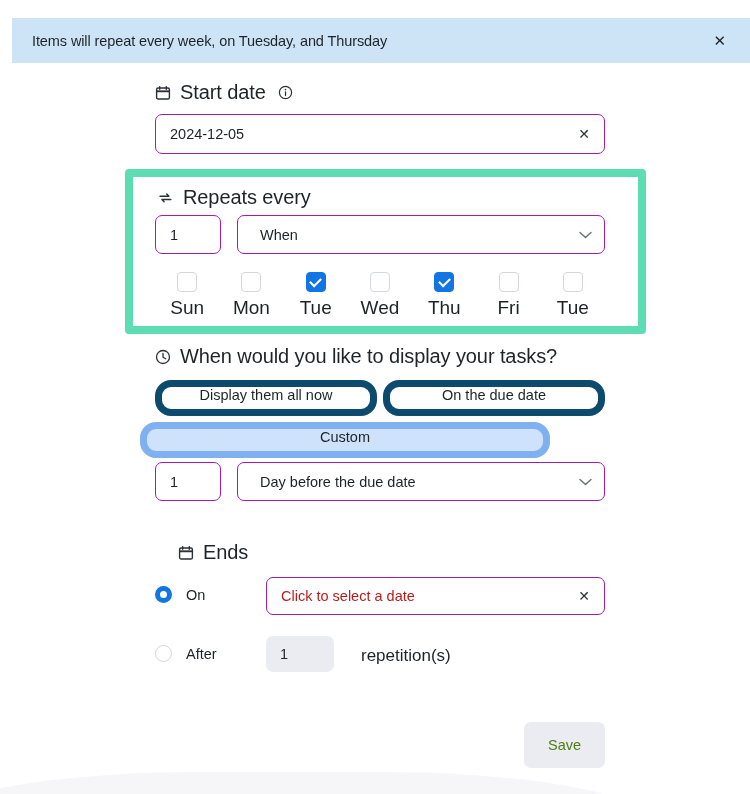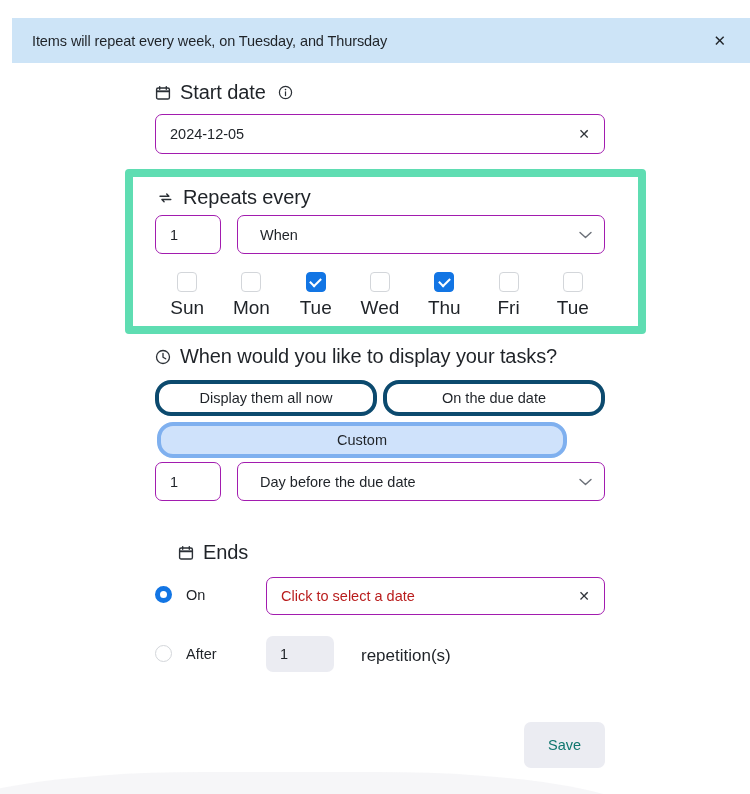--- a/index.html
+++ b/index.html
@@ -120,24 +120,24 @@
     width: 9px; height: 5px;
     border-left: 2px solid #fff;
     border-bottom: 2px solid #fff;
     transform: rotate(-45deg) translate(1px, -1px);
   }
   .day-name { font-size: 19px; color: #1f2328; }
 
   
   .choice {
     position: absolute;
-    border: 4px solid #0c4a6e;
+    border: 7px solid #0c4a6e;
     border-radius: 16px;
     background: #ffffff;
-    display: flex; align-items: center; justify-content: center;
+    display: flex; justify-content: center;
     font-size: 14.5px;
     color: #1f2328;
     cursor: pointer;
   }
   .choice.sel {
     background: #cfe2fb;
     border-color: #7fb0ef;
   }
 
   
@@ -177,21 +177,21 @@
   }
 
   
   .save-btn {
     position: absolute;
     left: 524px; top: 722px;
     width: 81px; height: 46px;
     background: #ebecf2;
     border: none;
     border-radius: 7px;
-    color: #0f766e;
+    color: #4d7c0f;
     font-size: 14.5px;
     font-family: "Liberation Sans", sans-serif;
     cursor: default;
   }
 
   .bottom-shade {
     position: absolute;
     left: -60px; top: 772px;
     width: 700px; height: 90px;
     background: #f4f5f7;
@@ -297,21 +297,21 @@
     </span>
     <span>When would you like to display your tasks?</span>
   </div>
 
   <div class="choice" style="left:155px;top:380px;width:222px;height:36px;">
     <span>Display them all now</span>
   </div>
   <div class="choice" style="left:383px;top:380px;width:222px;height:36px;">
     <span>On the due date</span>
   </div>
-  <div class="choice sel" style="left:157px;top:422px;width:410px;height:36px;">
+  <div class="choice sel" style="left:140px;top:422px;width:410px;height:36px;">
     <span>Custom</span>
   </div>
 
   <div class="field" style="left:155px;top:462px;width:66px;height:39px;">
     <span class="val">1</span>
   </div>
   <div class="field" style="left:237px;top:462px;width:368px;height:39px;padding:0 12px 0 22px;">
     <span class="val">Day before the due date</span>
     <span class="chev">
       <svg width="13" height="8" viewBox="0 0 13 8" fill="none" stroke="#6b7078" stroke-width="1.4" stroke-linecap="round" stroke-linejoin="round">

